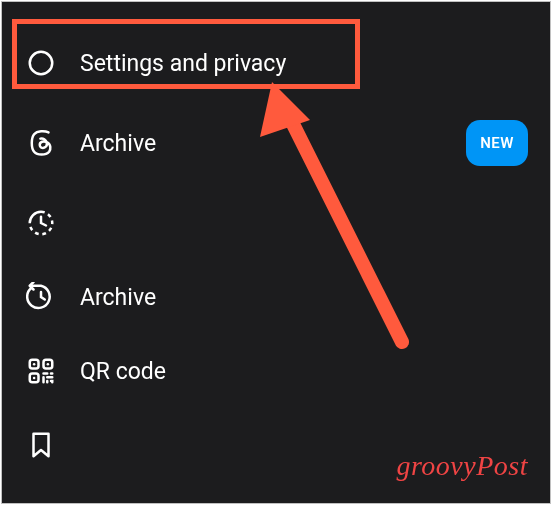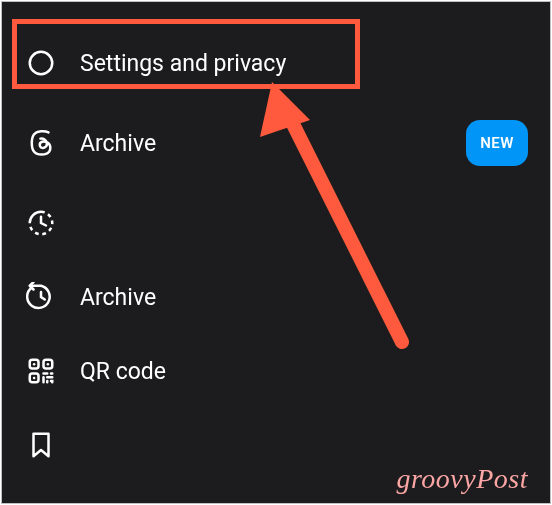--- a/index.html
+++ b/index.html
@@ -76,26 +76,26 @@
       position: absolute;
       top: 80px;
       left: 210px;
       width: 230px;
       height: 280px;
       pointer-events: none;
       z-index: 5;
     }
     .watermark {
       position: absolute;
-      bottom: 8px;
+      bottom: 21px;
       right: 22px;
       font-family: Georgia, 'Times New Roman', serif;
       font-style: italic;
       font-size: 28px;
-      color: #fca5a5;
+      color: #ef4444;
       z-index: 3;
       letter-spacing: 0.5px;
     }
   </style>
 </head>
 <body>
 
 <div class="outer-border">
   <div class="menu">
 

